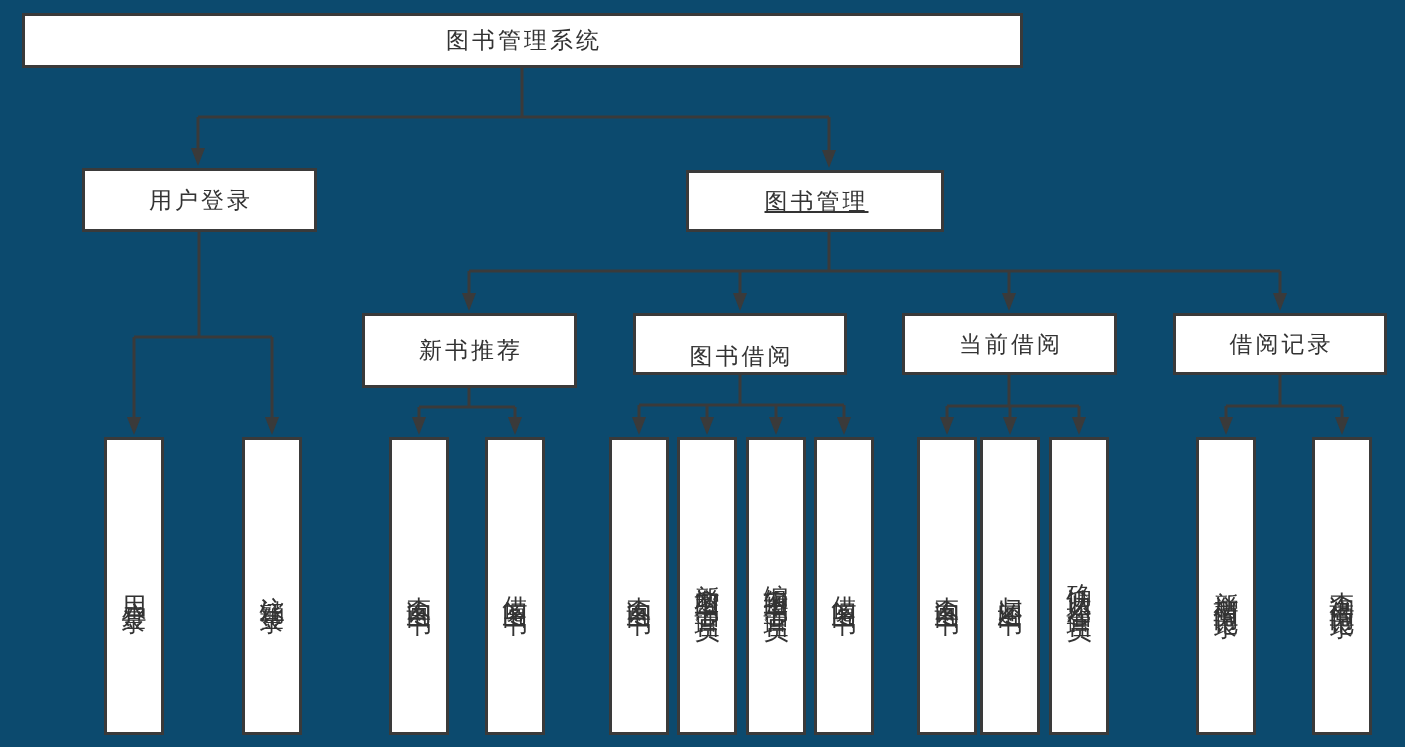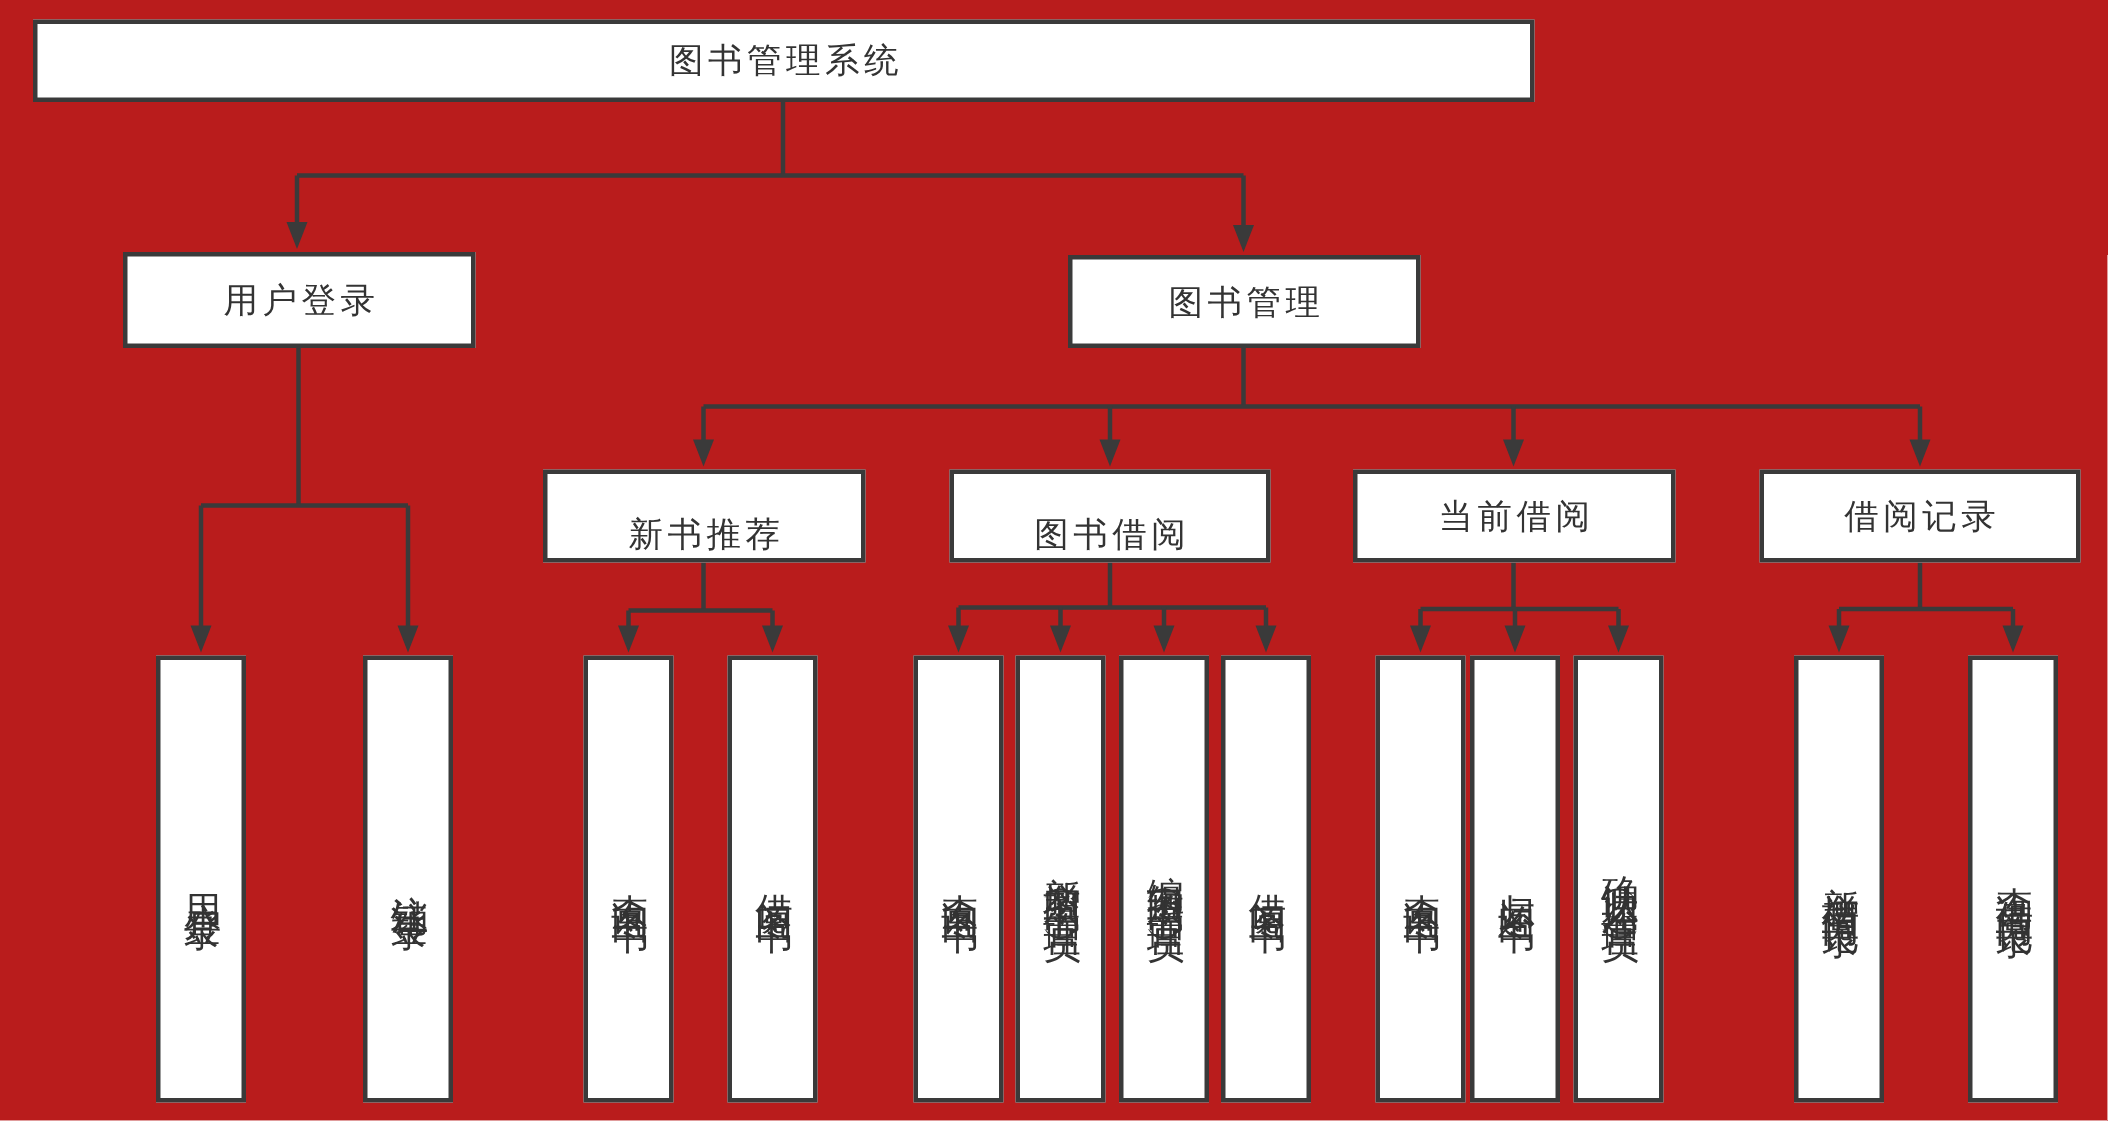--- a/index.html
+++ b/index.html
@@ -1,38 +1,38 @@
 <!DOCTYPE html>
 <html><head>
 <meta charset="utf-8">
 <style>
   html,body { margin:0; padding:0; background:#ffffff; }
   #canvas {
-    position:relative; width:1405px; height:747px; background:#b91c1c;
+    position:relative; width:1405px; height:747px; background:#0c4a6e;
     font-family:"Liberation Sans", sans-serif; overflow:hidden;
   }
   #wires { position:absolute; left:0; top:0; width:1405px; height:747px; }
   .wire { stroke:#3a3a3a; stroke-width:3; fill:none; }
   .arrowhead { fill:#3a3a3a; stroke:none; }
   .box {
     position:absolute; box-sizing:border-box;
     border:3px solid #3a3a3a; background:#ffffff; color:#333333;
     display:flex; align-items:center; justify-content:center;
     text-align:center;
   }
   .h-label { font-size:23px; letter-spacing:3px; text-indent:3px; white-space:nowrap; }
   .leaf .v-label {
     writing-mode:vertical-rl; text-orientation:mixed;
     font-size:25px; letter-spacing:5px; line-height:1; white-space:nowrap;
   }
   
   #node-root           { left:22px;   top:13px;  width:1001px; height:55px; }
   #node-user-login     { left:82px;   top:168px; width:235px;  height:64px; }
-  #node-book-mgmt      { left:712px;  top:170px; width:235px;  height:62px; }
-  #node-new-book-rec   { left:362px;  top:313px; width:215px;  height:62px;align-items:flex-end; }
+  #node-book-mgmt      { left:686px;  top:170px; width:258px;  height:62px;text-decoration:underline; }
+  #node-new-book-rec   { left:362px;  top:313px; width:215px;  height:75px; }
   #node-book-borrow    { left:633px;  top:313px; width:214px;  height:62px;align-items:flex-end; }
   #node-current-borrow { left:902px;  top:313px; width:215px;  height:62px; }
   #node-borrow-record  { left:1173px; top:313px; width:214px;  height:62px; }
   .leaf { top:437px; width:60px; height:298px; }
   #leaf-ul-login    { left:104px; }
   #leaf-ul-logout   { left:242px; }
   #leaf-nb-query    { left:389px; }
   #leaf-nb-borrow   { left:485px; }
   #leaf-bb-query    { left:609px; }
   #leaf-bb-add      { left:677px; }

